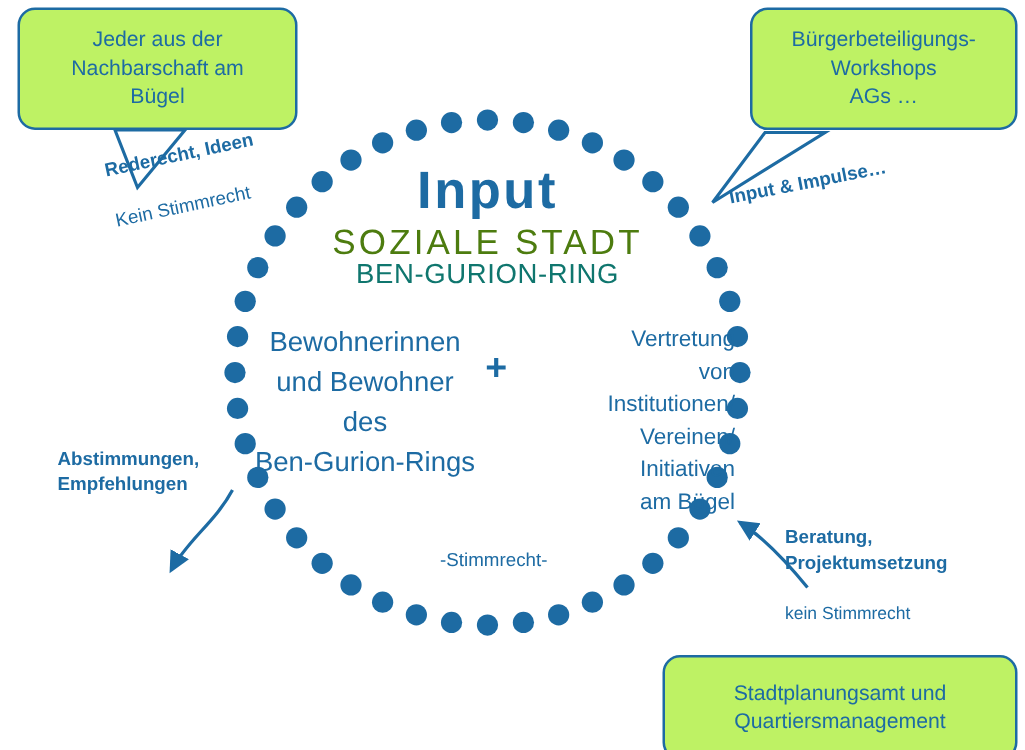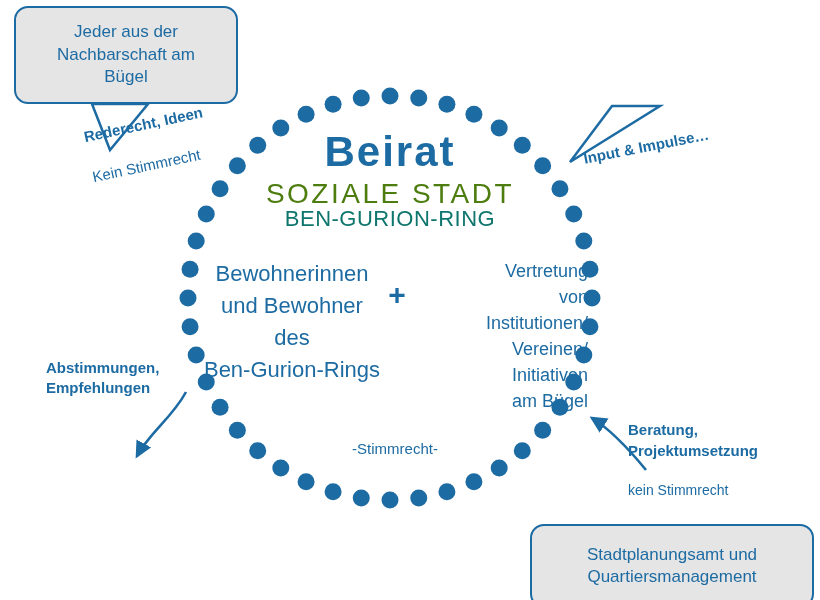--- a/index.html
+++ b/index.html
@@ -28,21 +28,21 @@
     height: 600px;
     overflow: visible;
   }
 
   
   .box {
     position: absolute;
     box-sizing: border-box;
     border: 2.5px solid #1d6ba3;
     border-radius: 14px;
-    background: #e5e5e5;
+    background: #bef264;
     color: #1d6ba3;
     display: flex;
     align-items: center;
     justify-content: center;
     text-align: center;
     line-height: 1.32;
     font-size: 17px;
     padding: 8px 10px;
     white-space: pre-line;
   }
@@ -224,41 +224,44 @@
     <path d="M92,104 L148,104 L110,150 Z" fill="#ffffff" stroke="#1d6ba3" stroke-width="2.5"></path>
 
     <path d="M612,106 L660,106 L570,162 Z" fill="#ffffff" stroke="#1d6ba3" stroke-width="2.5"></path>
 
     <path d="M186,392 C172,418 150,432 137,456" fill="none" stroke="#1d6ba3" stroke-width="2.6" marker-end="url(#arrowhead)"></path>
 
     <path d="M646,470 C628,448 608,428 592,418" fill="none" stroke="#1d6ba3" stroke-width="2.6" marker-end="url(#arrowhead)"></path>
   </svg>
 
   <div class="center-block">
-    <div class="title-main">Beirat</div>
+    <div class="title-main">Input</div>
     <div class="title-sub1">SOZIALE STADT</div>
     <div class="title-sub2">BEN-GURION-RING</div>
     <div class="col-left">Bewohnerinnen
 und Bewohner
 des
 Ben-Gurion-Rings</div>
     <div class="plus-sign">+</div>
     <div class="col-right">Vertretung
 von
 Institutionen/
 Vereinen/
 Initiativen
 am Bügel</div>
     <div class="stimmrecht">-Stimmrecht-</div>
   </div>
 
   <div class="box" id="box-top-left">Jeder aus der
 Nachbarschaft am
 Bügel</div>
 
+  <div class="box" id="box-top-right">Bürgerbeteiligungs-
+Workshops
+AGs …</div>
 
 
   <div class="box" id="box-bottom-right">Stadtplanungsamt und
 Quartiersmanagement</div>
 
   <div class="edge-label" id="label-top-left">
     <div class="l1">Rederecht, Ideen</div>
     <div class="l2">Kein Stimmrecht</div>
   </div>
 

